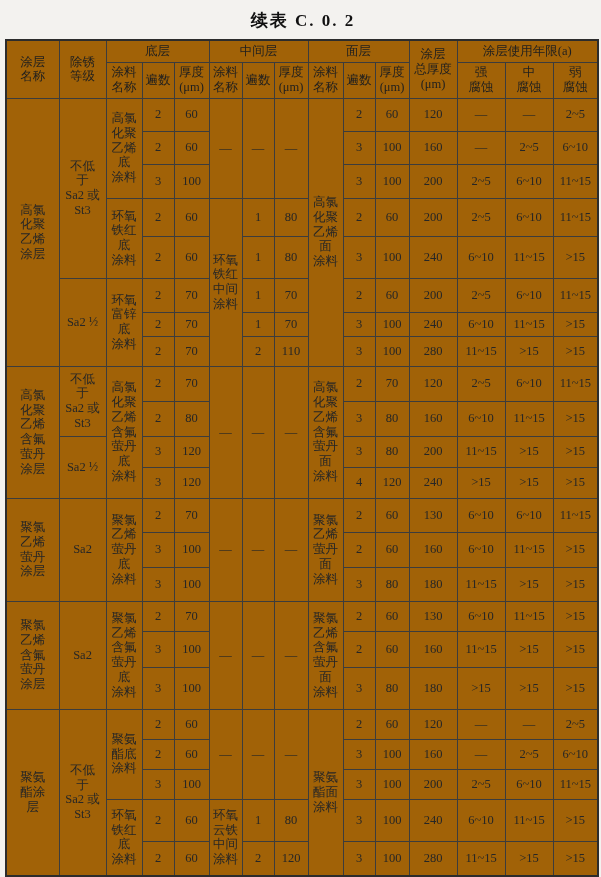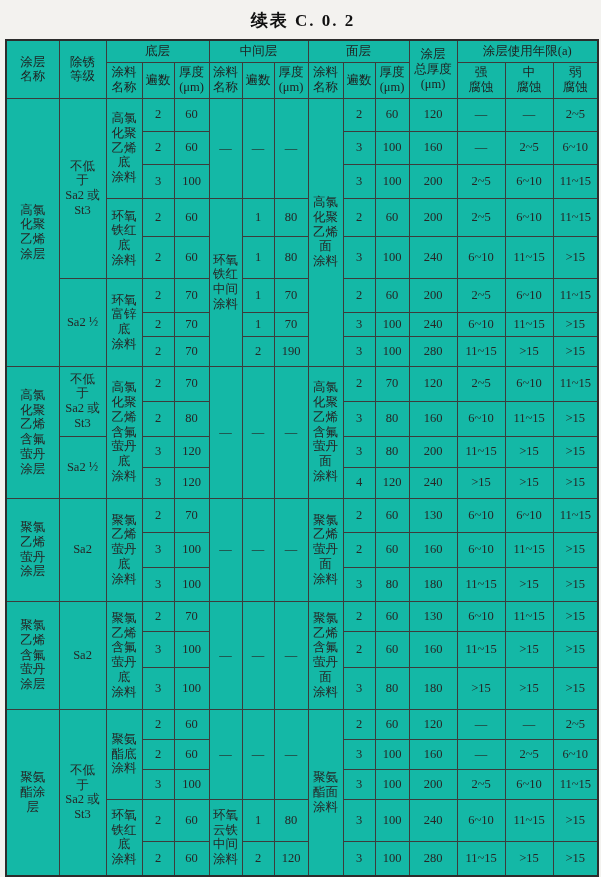--- a/index.html
+++ b/index.html
@@ -10,21 +10,21 @@
     color:#1f1f1f;
     -webkit-font-smoothing:antialiased;
   }
   .page{padding:9px 0 0 5px;}
   .table-title{
     font-size:17px;font-weight:bold;text-align:center;
     margin:0 0 7px 0;letter-spacing:2px;color:#111;
   }
   table.coating-table{
     border-collapse:collapse;table-layout:fixed;width:592px;
-    border:2px solid #2c2c2c;background:#14b8a6;
+    border:2px solid #2c2c2c;background:#a16207;
   }
   .coating-table th,.coating-table td{
     border:1px solid #3c3c3c;
     text-align:center;vertical-align:middle;
     padding:0 1px;
     font-size:12.5px;line-height:1.18;
     font-weight:normal;
     white-space:pre-line;
     overflow:hidden;
   }
@@ -204,21 +204,21 @@
           <td>100</td>
           <td>240</td>
           <td>6~10</td>
           <td>11~15</td>
           <td>&gt;15</td>
         </tr>
         <tr style="height: 30px;">
           <td>2</td>
           <td>70</td>
           <td>2</td>
-          <td>190</td>
+          <td>110</td>
           <td>3</td>
           <td>100</td>
           <td>280</td>
           <td>11~15</td>
           <td>&gt;15</td>
           <td>&gt;15</td>
         </tr>
         <tr style="height: 35px;">
           <td rowspan="4">高氯
 化聚

